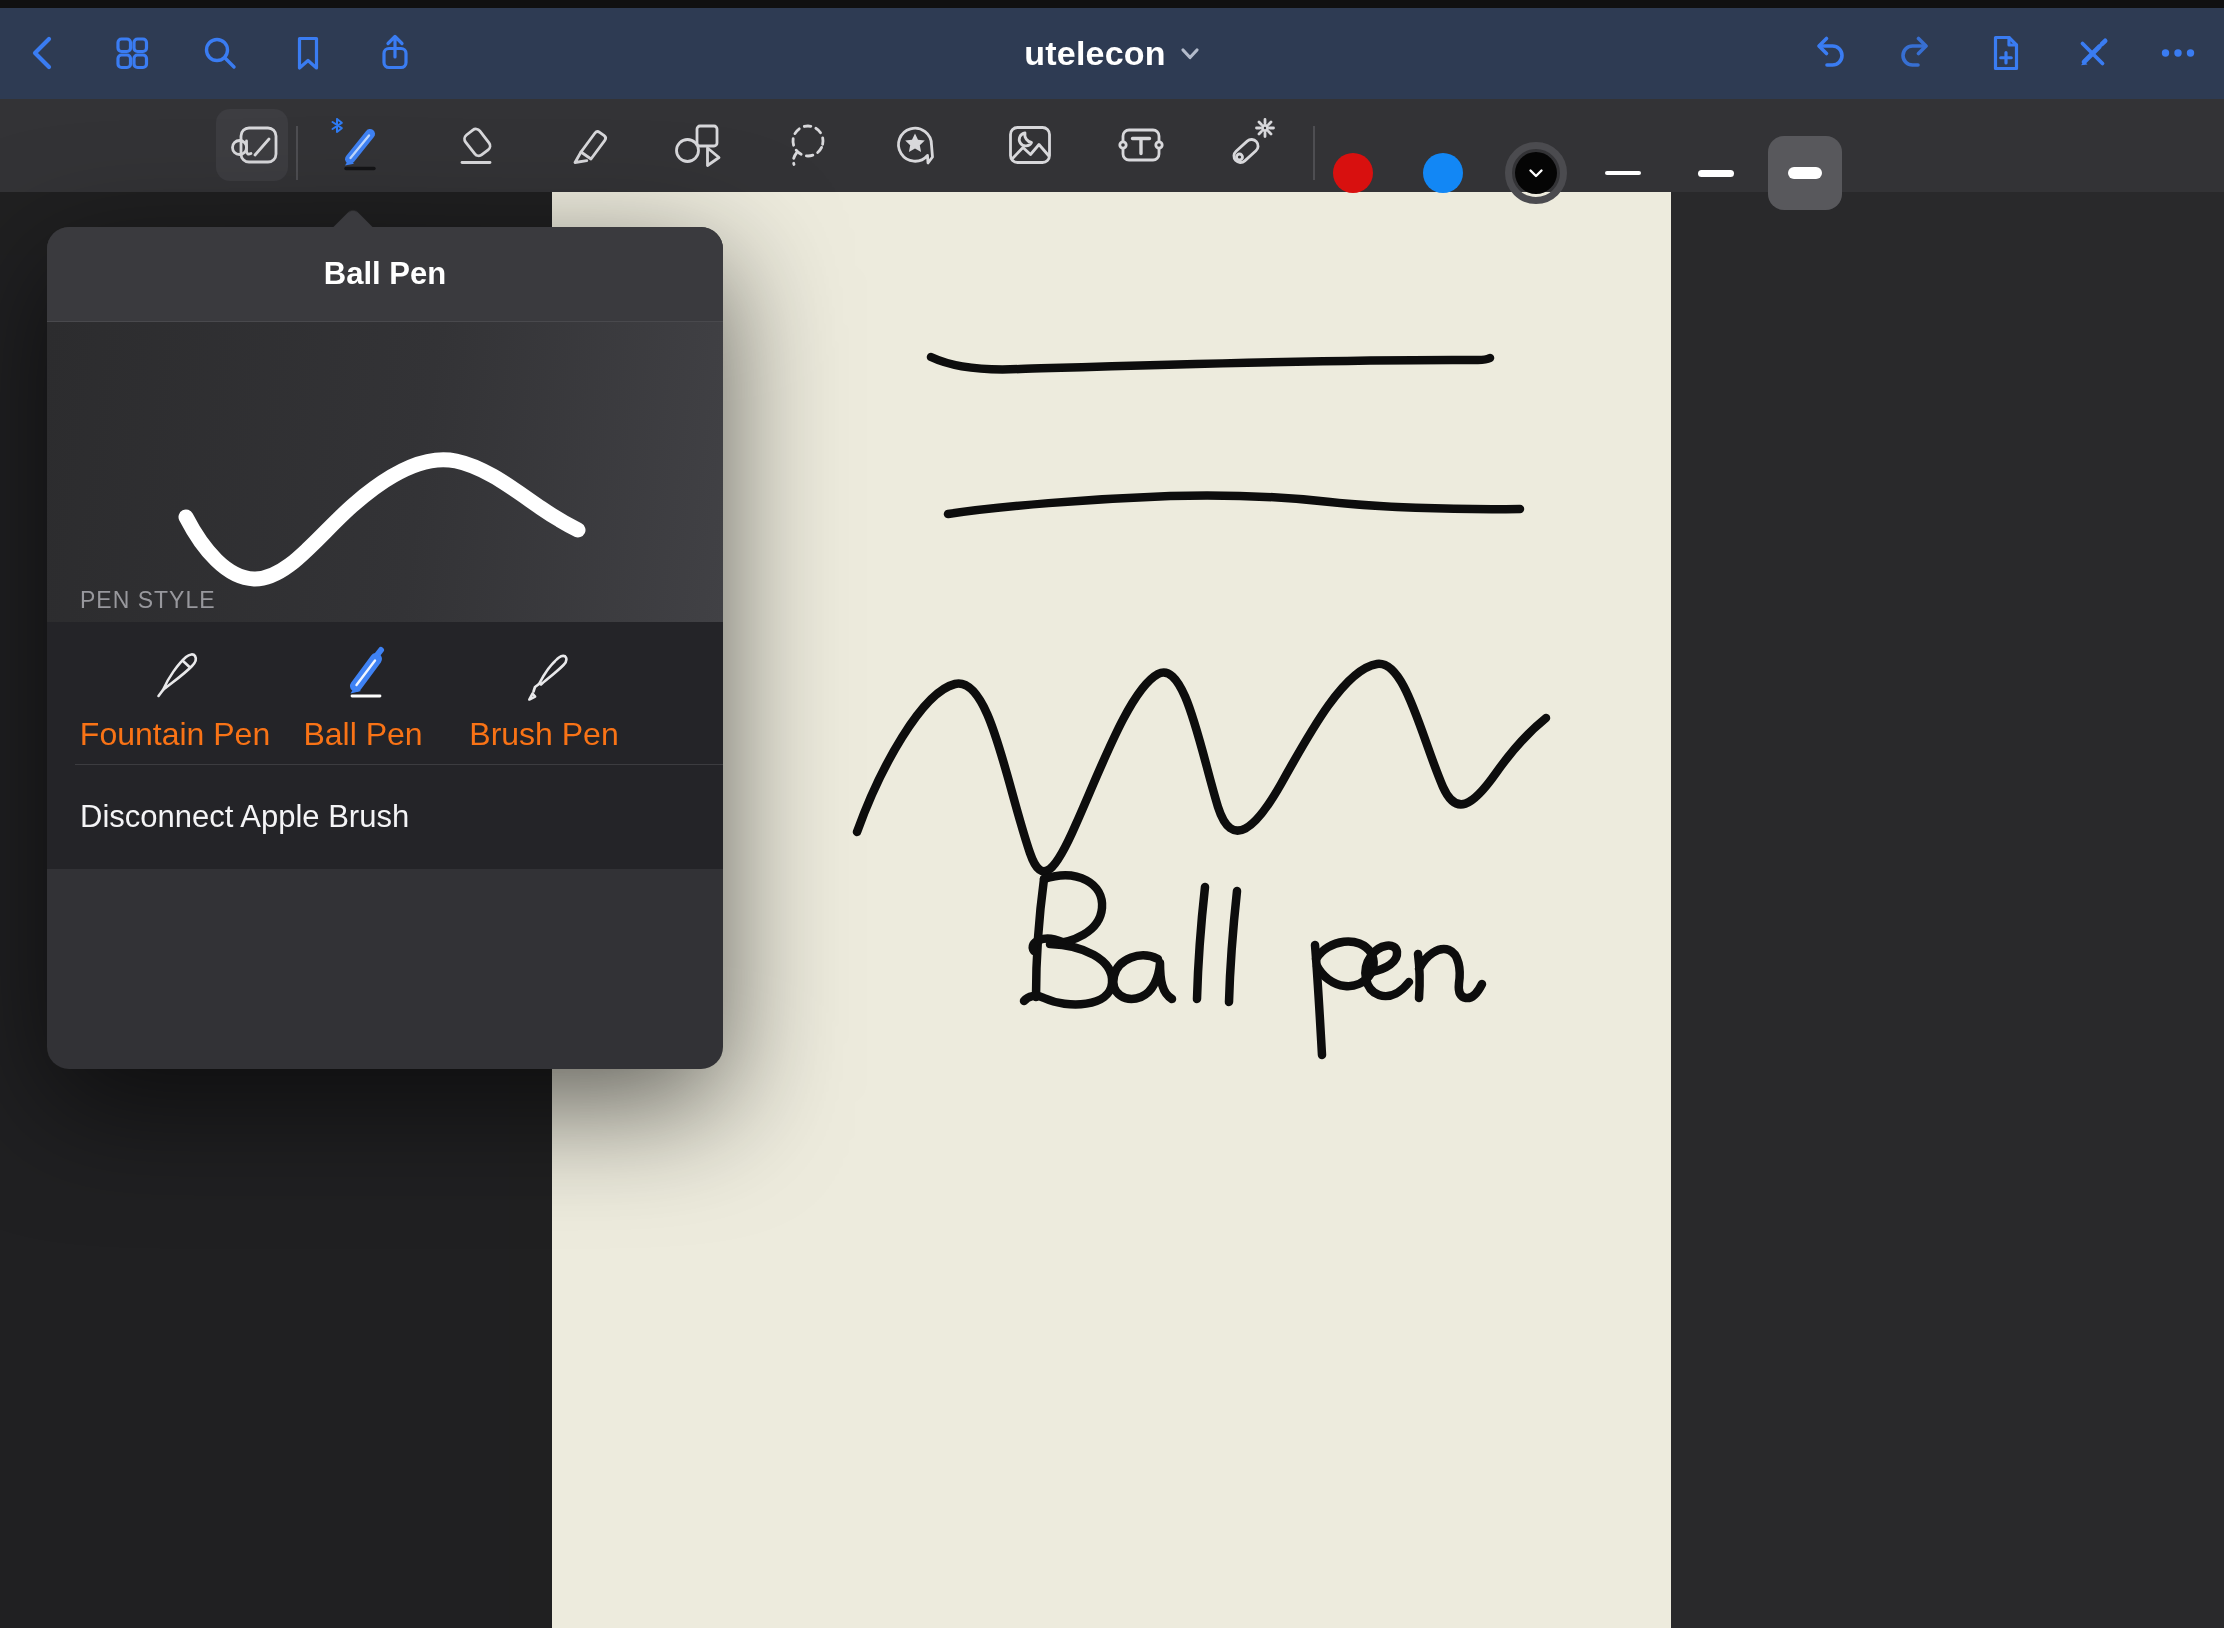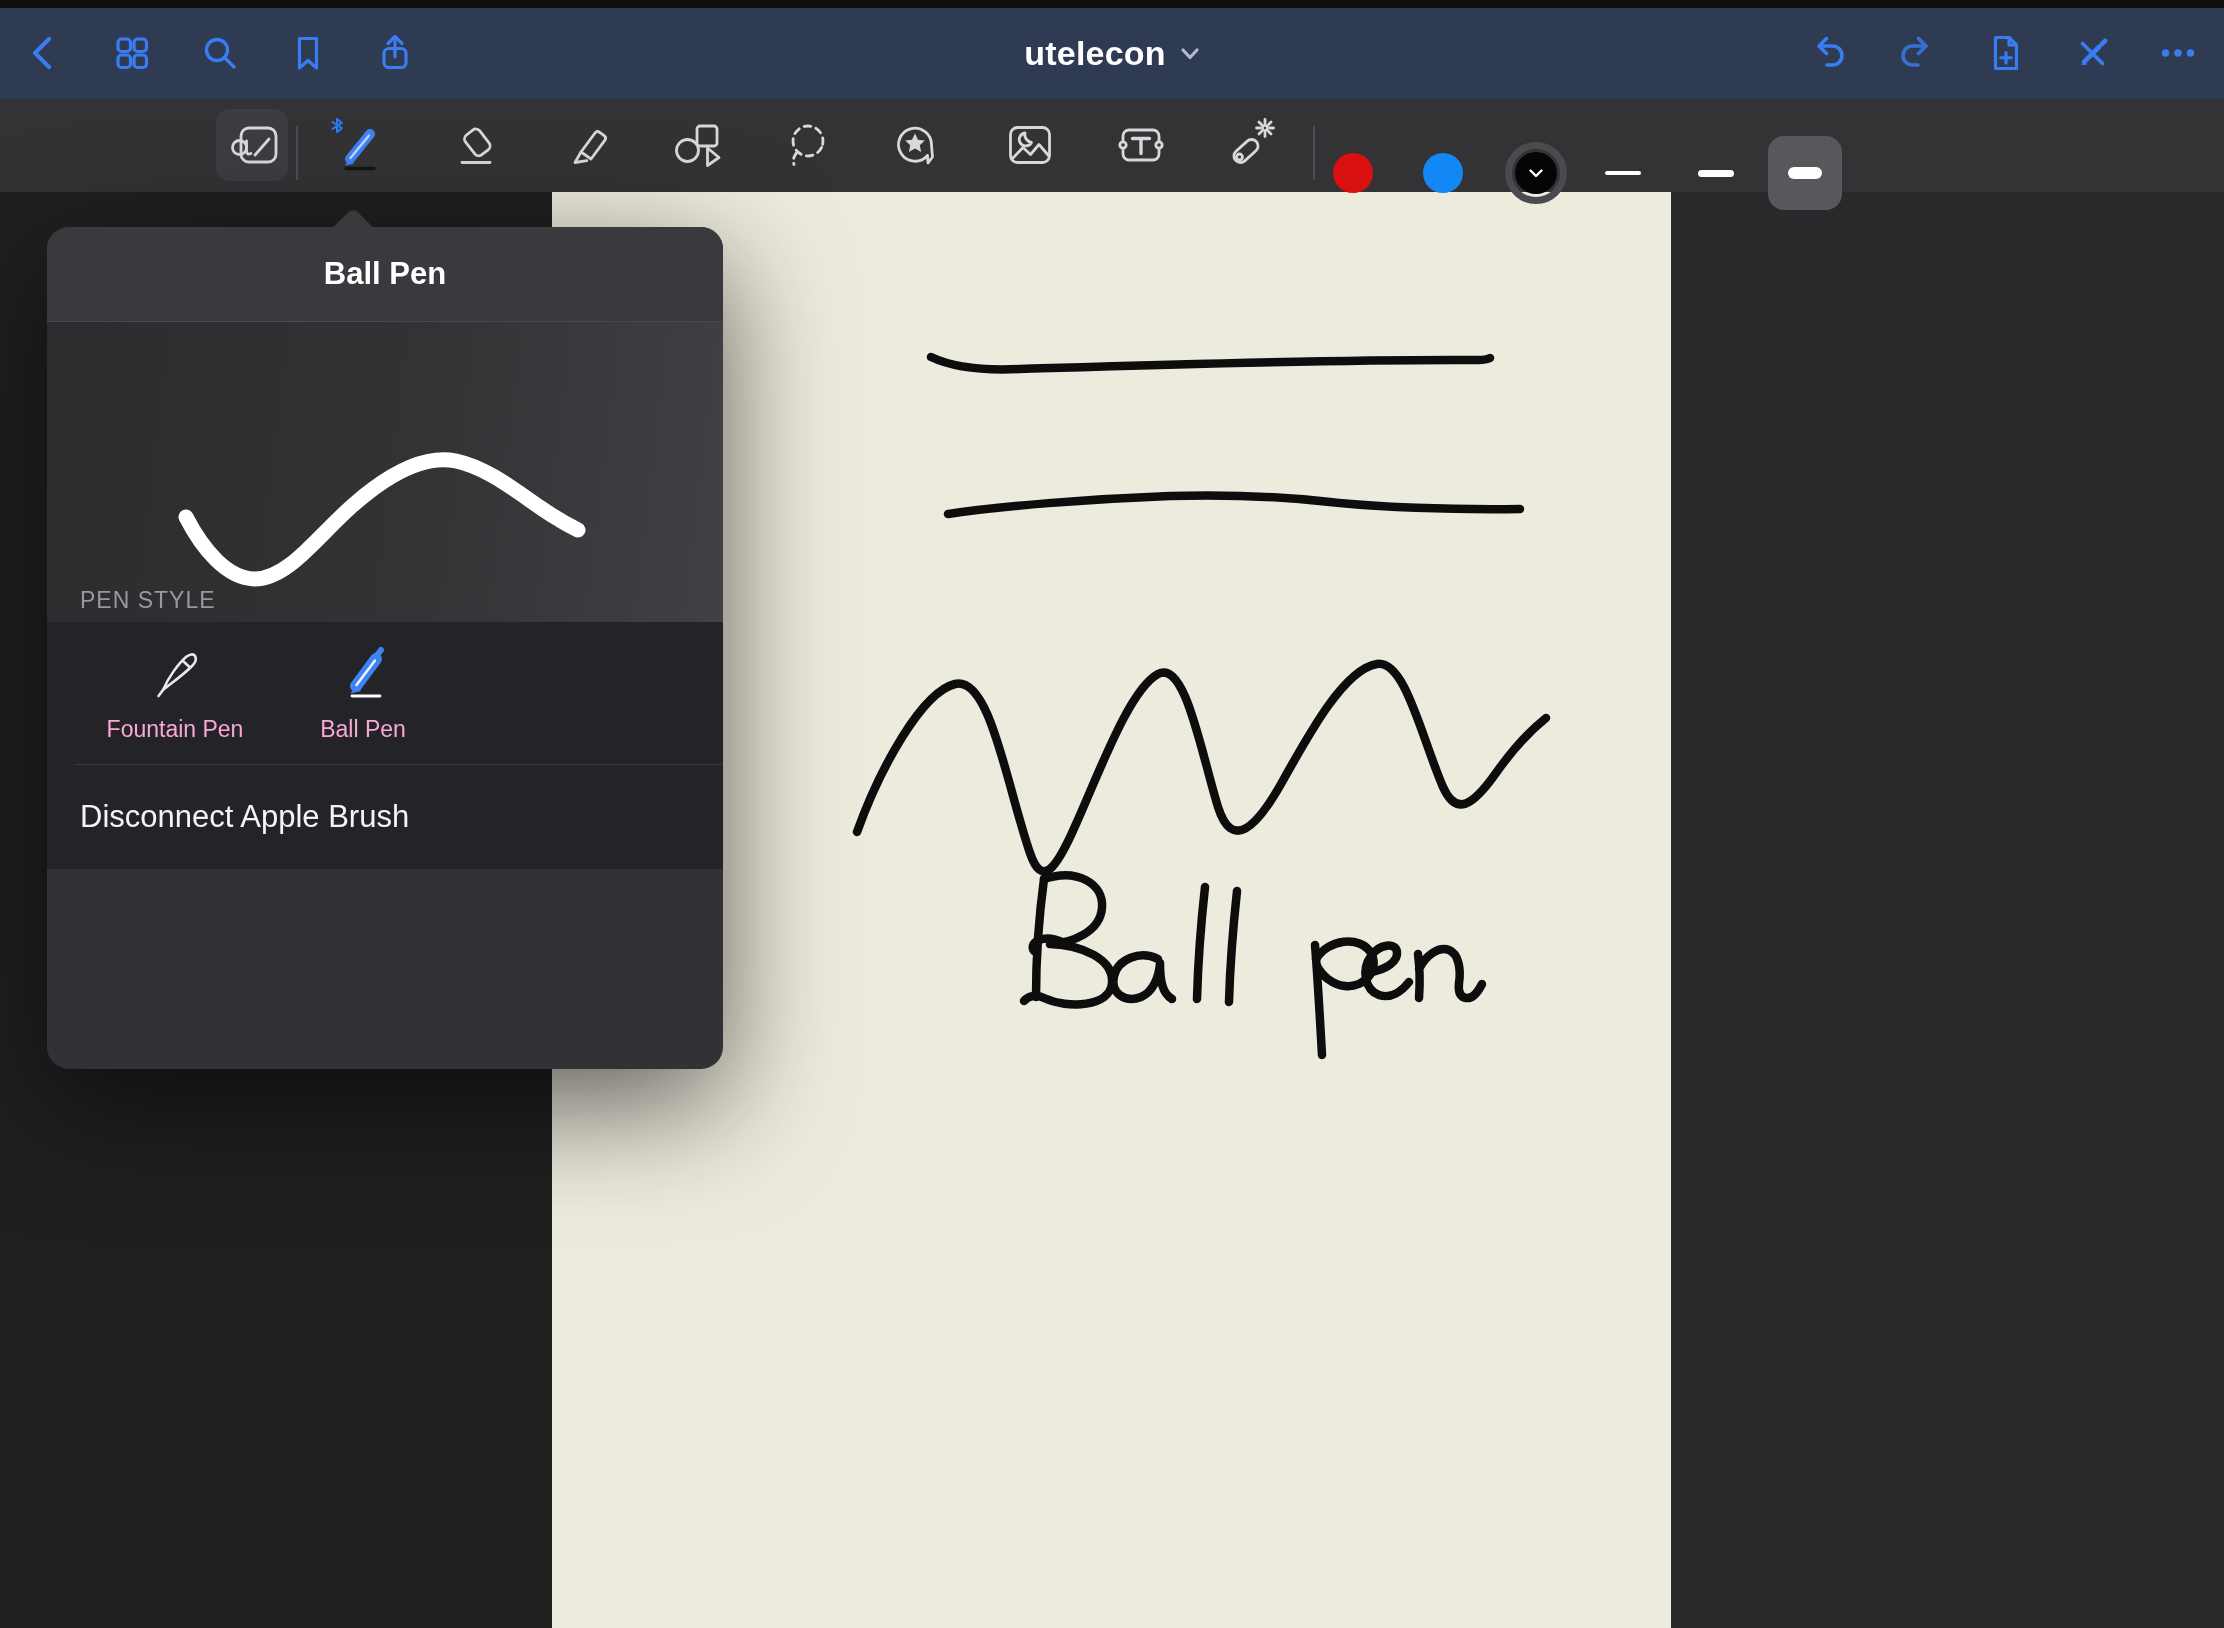--- a/index.html
+++ b/index.html
@@ -92,21 +92,21 @@
   }
   .pen-row {
     height:142px; flex:none; background:#242428; position:relative;
   }
   .pen-opt {
     position:absolute; top:0; height:142px; width:190px;
     transform:translateX(-50%);
     display:flex; flex-direction:column; align-items:center; cursor:pointer;
   }
   .pen-opt svg { width:64px; height:84px; display:block; margin-top:8px; }
-  .pen-opt .pen-label { color:#f9a8d4; font-size:23px; margin-top:2px; white-space:nowrap; }
+  .pen-opt .pen-label { color:#f97316; font-size:32px; margin-top:2px; white-space:nowrap; }
   .pop-gap { height:78px; flex:none; position:relative; }
   .settings-rows { flex:none; background:#242428; }
   .set-row {
     height:98px; display:flex; align-items:center;
     padding:0 30px 0 33px; cursor:pointer;
     color:#F4F4F6; font-size:31px;
   }
   .set-row.tall { height:104px; }
   .row-sep { height:1px; background:#3C3C40; margin-left:28px; }
   .chevron-right {
@@ -386,20 +386,30 @@
         <div class="pen-opt" style="left:316px">
           <svg viewBox="0 0 64 84">
             <path d="M21 66 H49" stroke="#FFFFFF" stroke-width="2.8" stroke-linecap="round" fill="none"></path>
             <path d="M25 56 L45 29" stroke="#3F82F4" stroke-width="12" stroke-linecap="round" fill="none"></path>
             <path d="M25.5 55 L44 30.5" stroke="#FFFFFF" stroke-width="2.4" stroke-linecap="round" fill="none" opacity=".92"></path>
             <path d="M46.5 24.5 l3.5 -4.5" stroke="#3F82F4" stroke-width="6" stroke-linecap="round" fill="none"></path>
             <path d="M19.5 63.5 L24 56.5 L30 61 Z" fill="#3F82F4"></path>
           </svg>
           <span class="pen-label">Ball Pen</span>
         </div>
+        <div class="pen-opt" style="left:497px">
+          <svg viewBox="0 0 64 84">
+              <g fill="none" stroke="#E9E9EB" stroke-width="2.6" stroke-linecap="round" stroke-linejoin="round">
+                <path d="M27 54 C32 44 40 33 47 27.5 C50 25.2 53 25.5 54 27.5 C55 29.8 54 32.5 51.5 35 C44.5 42 34 50 29 54.5"></path>
+                <path d="M27 54 L23 57 L21.5 61.5"></path>
+                <path d="M20.5 63.5 l-3.2 6 5.8 -3 Z"></path>
+              </g>
+            </svg>
+          <span class="pen-label">Brush Pen</span>
+        </div>
       </div>
 
 
       <div class="settings-rows">
         <div class="row-sep"></div>
         <div class="set-row tall">
           <span>Disconnect Apple Brush</span>
         </div>
       </div>
 

